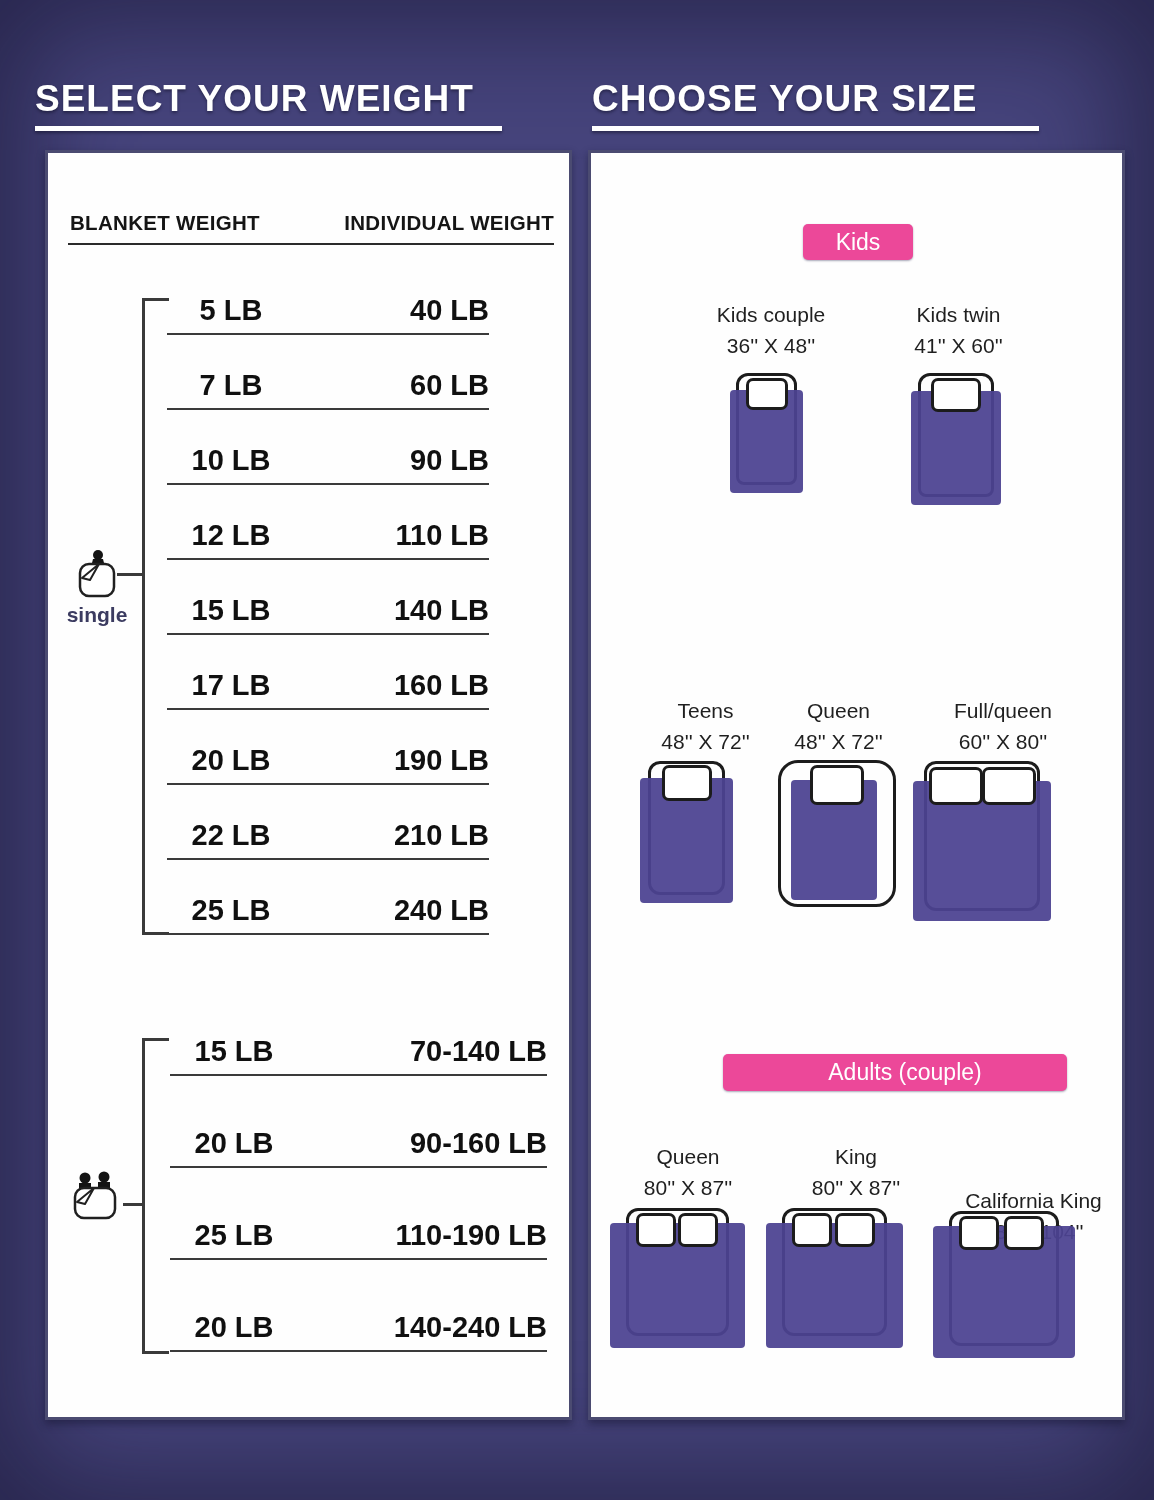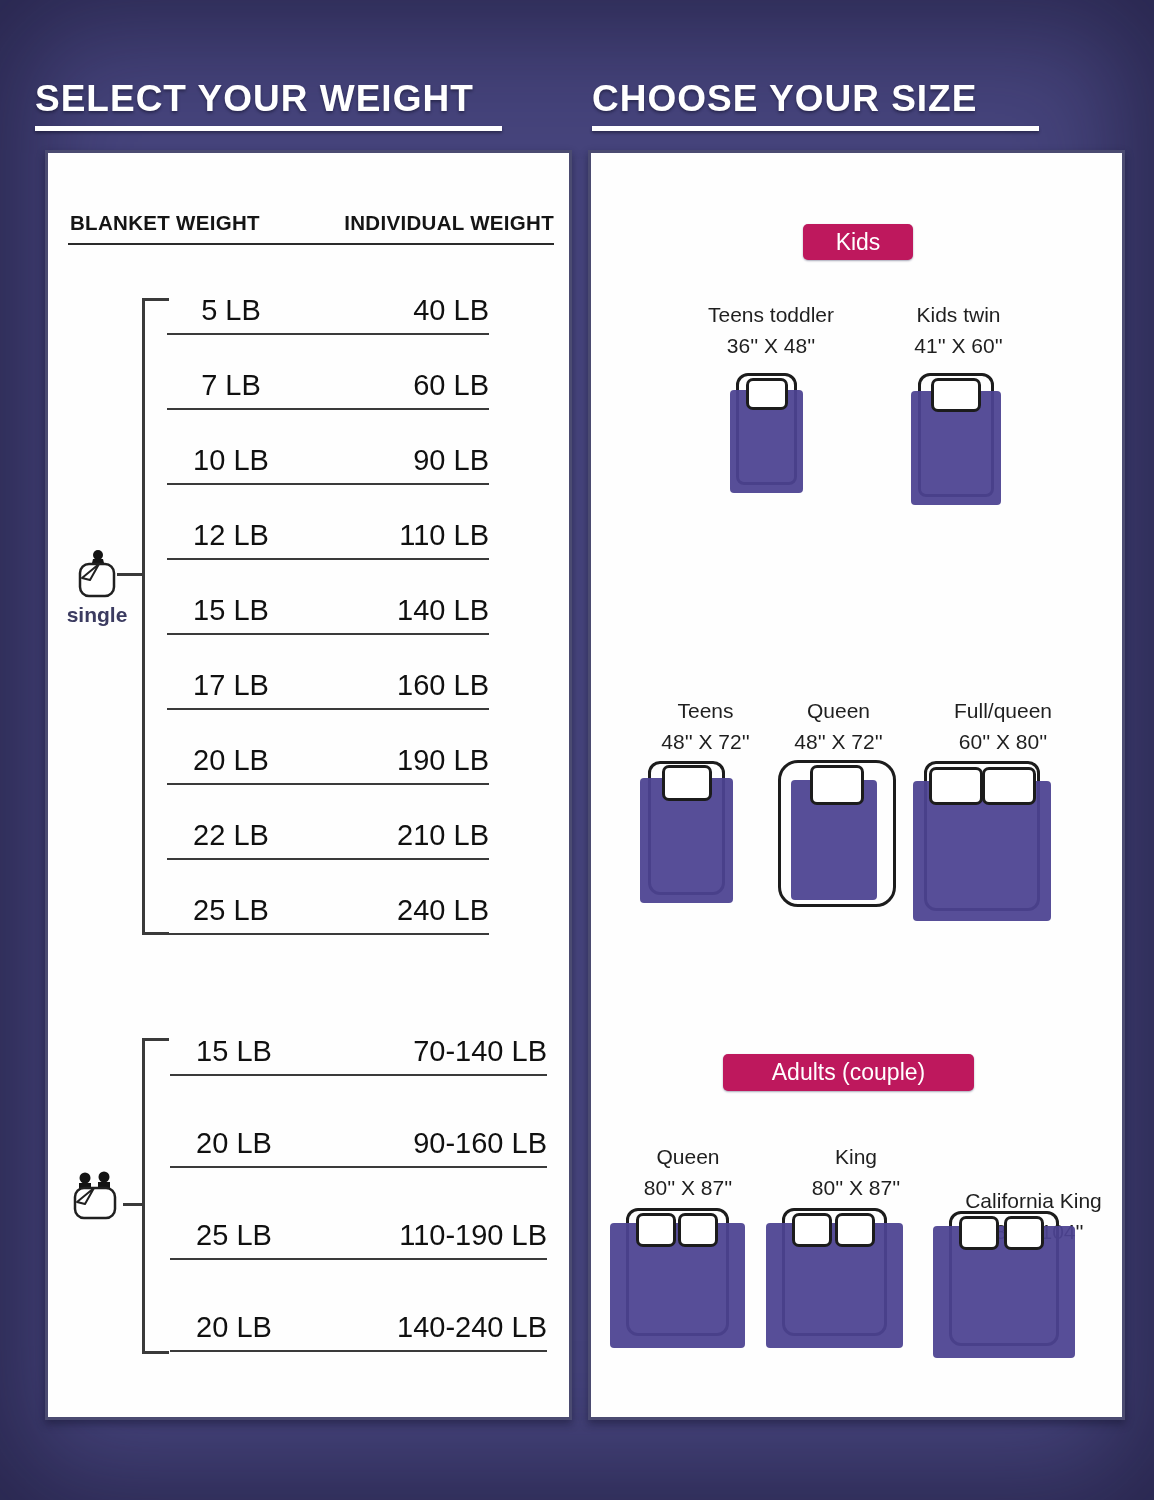--- a/index.html
+++ b/index.html
@@ -24,21 +24,21 @@
   .card-left{left:45px;width:527px;}
   .card-right{left:588px;width:537px;}
   
   .col-headers{position:absolute;left:22px;top:58px;width:484px;display:flex;justify-content:space-between;
     font-size:20.5px;font-weight:bold;letter-spacing:0.3px;color:#151515;white-space:nowrap;}
   .header-rule{position:absolute;left:20px;top:90px;width:486px;height:2px;background:#2a2a2a;}
   .rows{position:absolute;}
   .rows-single{left:119px;top:135px;width:322px;}
   .rows-couple{left:122px;top:875px;width:377px;}
   .w-row{display:flex;align-items:center;border-bottom:2px solid #3a3a3a;
-    font-size:29px;font-weight:normal;color:#101010;white-space:nowrap;}
+    font-size:29px;font-weight:bold;color:#101010;white-space:nowrap;}
   .rows-single .w-row{height:45px;margin-bottom:28px;}
   .rows-couple .w-row{height:46px;margin-bottom:44px;}
   .w-row .c1{width:128px;text-align:center;}
   .w-row .c2{flex:1;text-align:right;}
   
   .bracket{position:absolute;background:#3a3a3a;}
   .b1v{left:94px;top:145px;width:3px;height:637px;}
   .b1t{left:94px;top:145px;width:27px;height:3px;}
   .b1b{left:94px;top:779px;width:27px;height:3px;}
   .b1c{left:69px;top:420px;width:25px;height:3px;}
@@ -47,26 +47,26 @@
   .b2b{left:94px;top:1198px;width:27px;height:3px;}
   .b2c{left:75px;top:1050px;width:19px;height:3px;}
   
   .group-icon{position:absolute;}
   .icon-single{left:26px;top:396px;width:46px;height:52px;}
   .icon-couple{left:18px;top:1018px;width:58px;height:54px;}
   .group-label{position:absolute;text-align:center;font-weight:bold;color:#3b3b60;}
   .label-single{left:6px;top:450px;width:86px;font-size:21px;}
   .label-couple{left:0;top:1082px;width:100px;font-size:20px;line-height:25px;}
   
-  .badge{position:absolute;background:#be185d;color:#fff;border-radius:5px;
+  .badge{position:absolute;background:#ec4899;color:#fff;border-radius:5px;
     display:flex;align-items:center;justify-content:center;font-size:23px;
     box-shadow:0 1px 2px rgba(40,40,80,0.4);white-space:nowrap;}
   .badge-kids{left:212px;top:71px;width:110px;height:36px;}
   .badge-teens{left:97px;top:479px;width:337px;height:37px;}
-  .badge-adults{left:132px;top:901px;width:251px;height:37px;}
+  .badge-adults{left:132px;top:901px;width:324px;height:37px;padding-left:20px;}
   
   .size-label{position:absolute;text-align:center;font-size:21px;color:#1f1f1f;line-height:31px;white-space:nowrap;}
   .lbl-kids-toddler{left:100px;top:146px;width:160px;}
   .lbl-kids-twin{left:290px;top:146px;width:155px;}
   .lbl-twin{left:52px;top:542px;width:125px;}
   .lbl-queen-single{left:185px;top:542px;width:125px;}
   .lbl-fullqueen{left:332px;top:542px;width:160px;}
   .lbl-queen-couple{left:32px;top:988px;width:130px;}
   .lbl-king{left:200px;top:988px;width:130px;}
   .lbl-calking{left:355px;top:988px;width:175px;margin-top:44px;}
@@ -219,21 +219,21 @@
         <path d="M11 31 L28 17 L19 33 Z" fill="#fff" stroke="#202020" stroke-width="2" stroke-linejoin="round"></path>
       </svg>
     </div>
   </div>
 
   <div class="card card-right">
 
     <div class="badge badge-kids">Kids</div>
 
     <div class="size-label lbl-kids-toddler">
-      <div>Teens toddler</div>
+      <div>Kids couple</div>
       <div>36'' X 48''</div>
     </div>
     <div class="size-label lbl-kids-twin">
       <div>Kids twin</div>
       <div>41'' X 60''</div>
     </div>
 
     <div class="bed bed-kids-toddler">
       <div class="frame"></div>
       <div class="blanket"></div>

